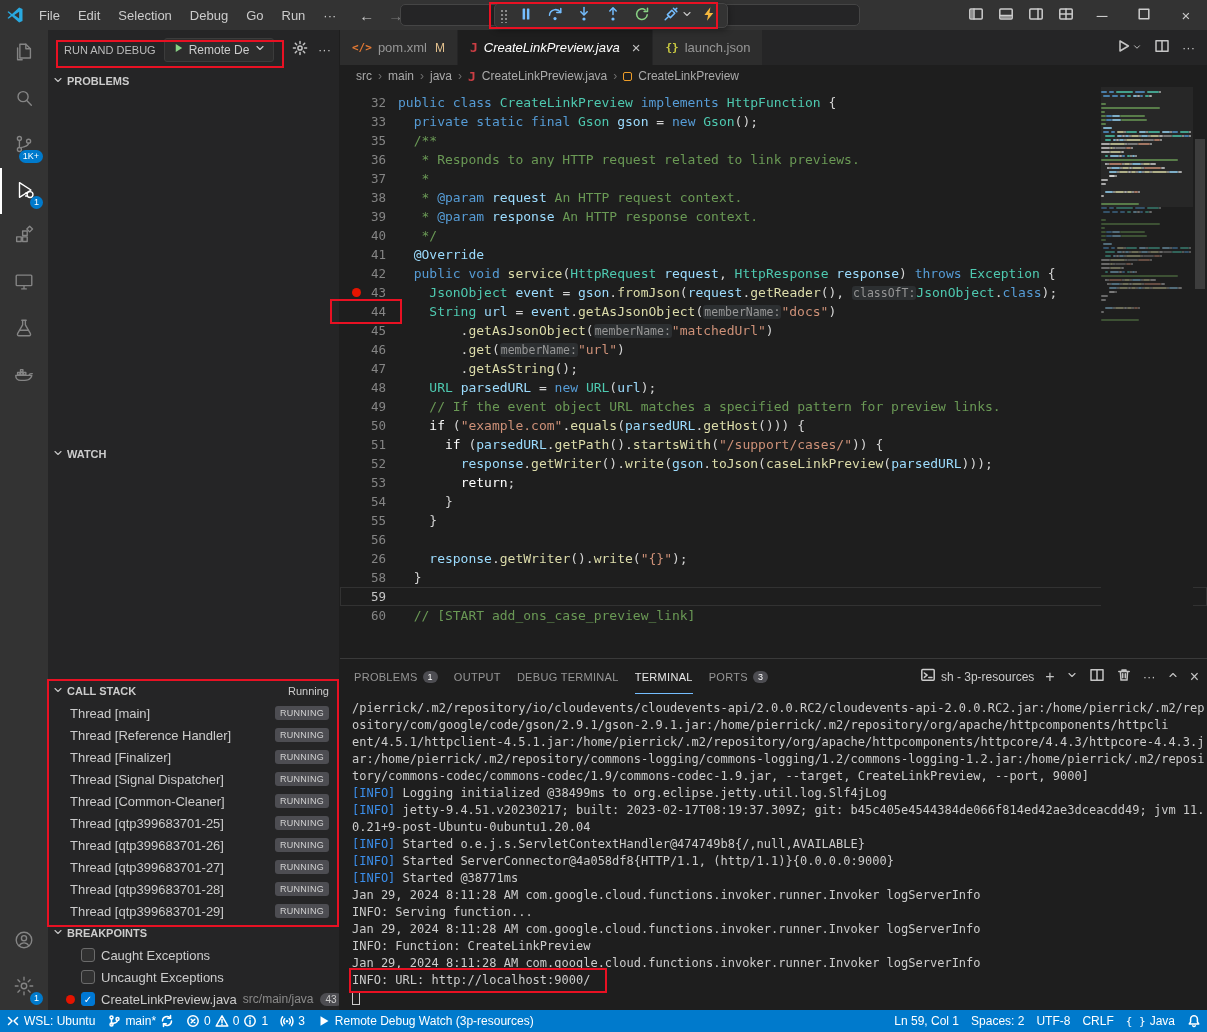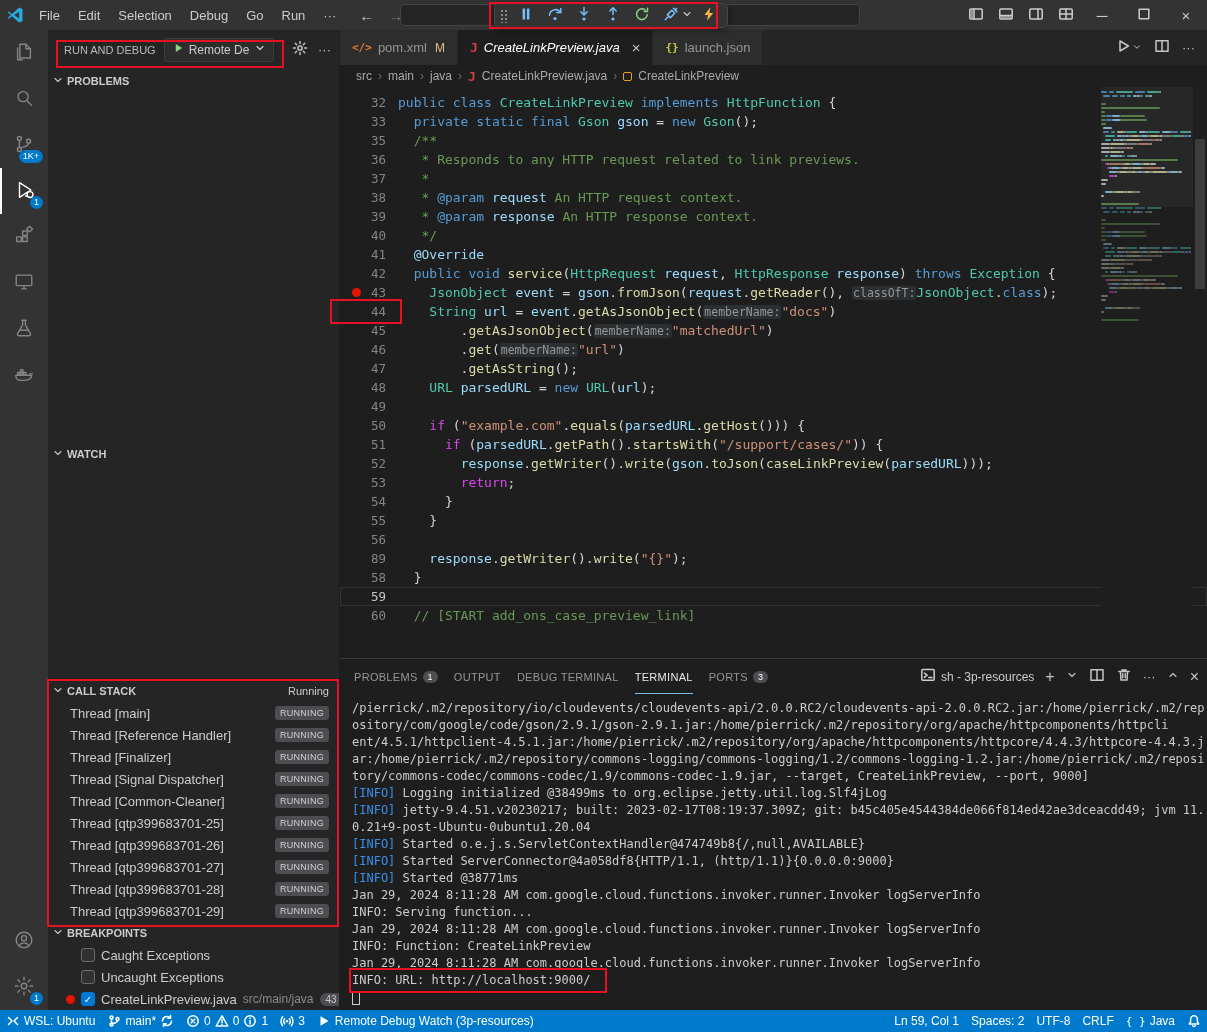--- a/index.html
+++ b/index.html
@@ -75,21 +75,21 @@
   
   .codewrap { position:relative; flex:1; background:#1e1e1e; overflow:hidden; }
   .codelines { position:absolute; inset:0; padding-top:6px; font-family:"DejaVu Sans Mono", monospace; font-size:13px; }
   .cl { display:flex; height:19px; line-height:19px; }
   .cl.current { outline:1px solid #323232; outline-offset:-1px; }
   .gutter { width:58px; position:relative; flex:none;text-align:center; }
   .lnum { position:absolute; right:12px; color:#858585; font-size:12.5px; }
   .cl.current .lnum { color:#c6c6c6; }
   .gutter .bp { position:absolute; left:12px; top:5px; }
   .ltext { white-space:pre; color:#d4d4d4; }
-  .tk-kw { color:#569cd6; } .tk-ctrl { color:#d946ef; } .tk-type { color:#4ec9b0; }
+  .tk-kw { color:#569cd6; } .tk-ctrl { color:#ffffff; } .tk-type { color:#4ec9b0; }
   .tk-fn { color:#dcdcaa; } .tk-var { color:#9cdcfe; } .tk-str { color:#ce9178; }
   .tk-com { color:#6a9955; } .tk-pln { color:#d4d4d4; } .tk-ann { color:#9cdcfe; }
   .tk-doctag { color:#569cd6; } .tk-docvar { color:#9cdcfe; }
   .tk-inlay { color:#969696; background:#2c2f31; border-radius:3px; font-size:11.5px; padding:0 1px; }
 
   .minimap { position:absolute; top:0; bottom:0; right:14px; width:92px; padding-top:3px; background:#1e1e1e; }
   .mml { height:4px; display:flex; align-items:center; }
   .mml.dim { opacity:.55; }
   .mmb { height:2.5px; background:currentColor; border-radius:1px; opacity:.75; flex:none; }
   .mms { height:2.5px; flex:none; }
@@ -580,20 +580,21 @@
             <div class="cl">
               <div class="gutter">
                 <span class="lnum">48</span>
               </div>
               <div class="ltext"><span class="tk-pln">    </span><span class="tk-type">URL</span><span class="tk-pln"> </span><span class="tk-var">parsedURL</span><span class="tk-pln"> = </span><span class="tk-kw">new</span><span class="tk-pln"> </span><span class="tk-type">URL</span><span class="tk-pln">(</span><span class="tk-var">url</span><span class="tk-pln">);</span></div>
             </div>
             <div class="cl">
               <div class="gutter">
                 <span class="lnum">49</span>
               </div>
+              <div class="ltext"><span class="tk-com">    // If the event object URL matches a specified pattern for preview links.</span></div>
             </div>
             <div class="cl">
               <div class="gutter">
                 <span class="lnum">50</span>
               </div>
               <div class="ltext"><span class="tk-pln">    </span><span class="tk-ctrl">if</span><span class="tk-pln"> (</span><span class="tk-str">"example.com"</span><span class="tk-pln">.</span><span class="tk-fn">equals</span><span class="tk-pln">(</span><span class="tk-var">parsedURL</span><span class="tk-pln">.</span><span class="tk-fn">getHost</span><span class="tk-pln">())) {</span></div>
             </div>
             <div class="cl">
               <div class="gutter">
                 <span class="lnum">51</span>
@@ -625,21 +626,21 @@
               <div class="ltext"><span class="tk-pln">    }</span></div>
             </div>
             <div class="cl">
               <div class="gutter">
                 <span class="lnum">56</span>
               </div>
               <div class="ltext"></div>
             </div>
             <div class="cl">
               <div class="gutter">
-                <span class="lnum">89</span>
+                <span class="lnum">26</span>
               </div>
               <div class="ltext"><span class="tk-pln">    </span><span class="tk-var">response</span><span class="tk-pln">.</span><span class="tk-fn">getWriter</span><span class="tk-pln">().</span><span class="tk-fn">write</span><span class="tk-pln">(</span><span class="tk-str">"{}"</span><span class="tk-pln">);</span></div>
             </div>
             <div class="cl">
               <div class="gutter">
                 <span class="lnum">58</span>
               </div>
               <div class="ltext"><span class="tk-pln">  }</span></div>
             </div>
             <div class="cl current">

